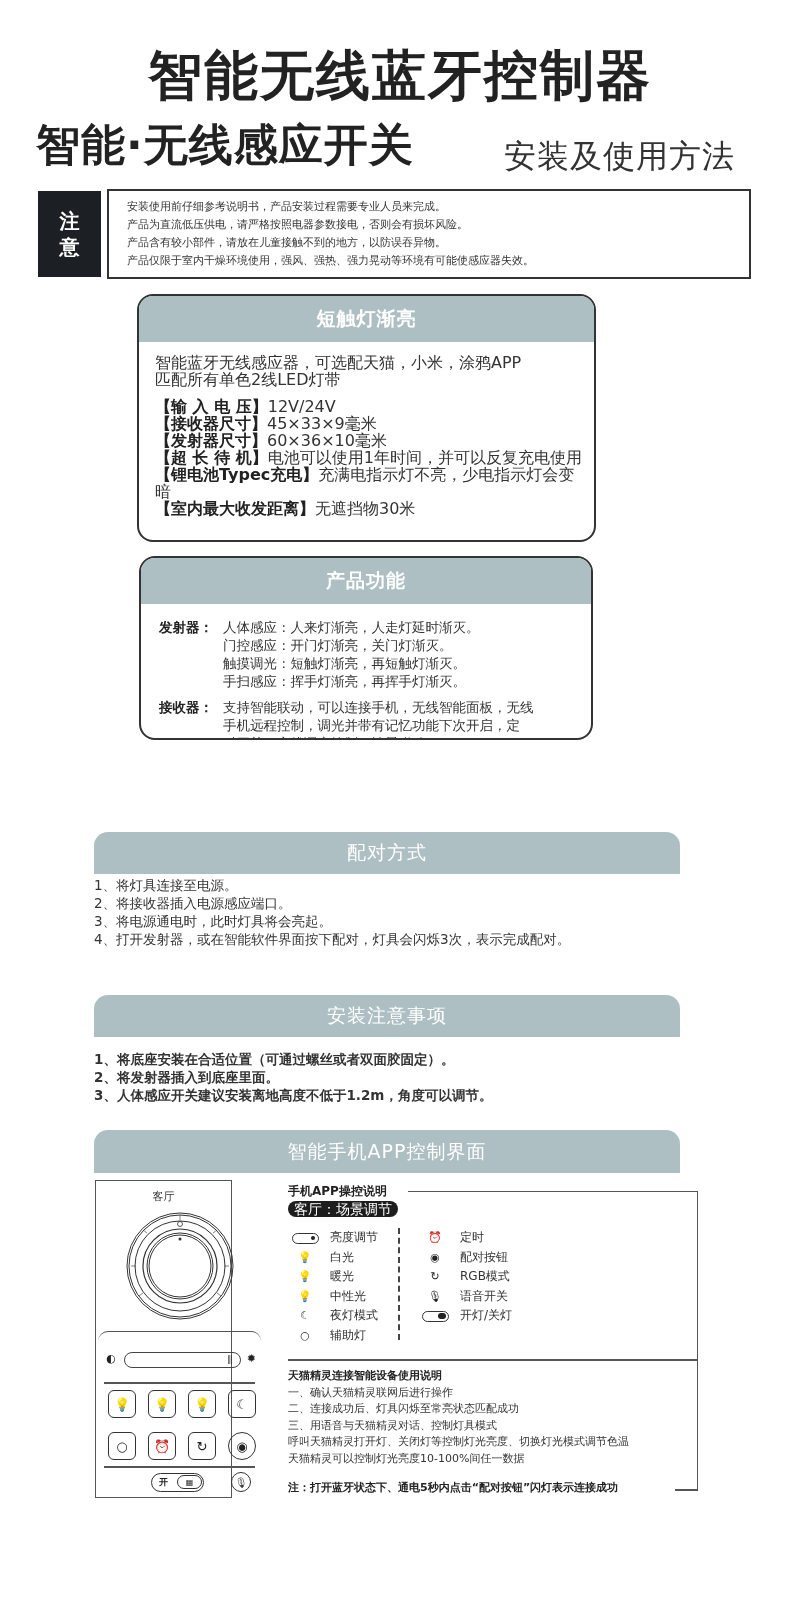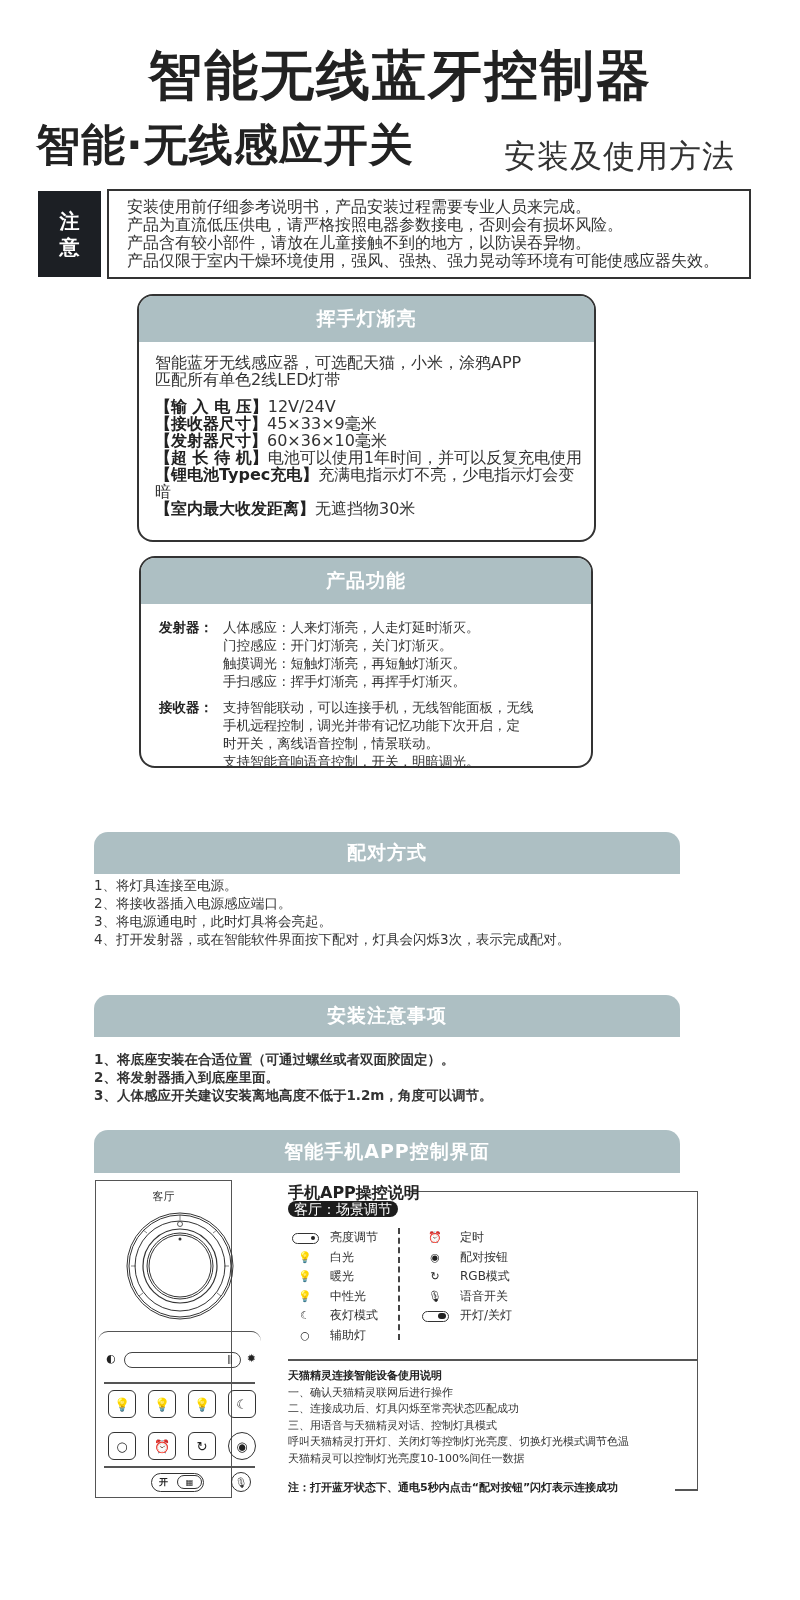--- a/index.html
+++ b/index.html
@@ -7,39 +7,39 @@
   body { font-family: "DejaVu Sans", "Liberation Sans", sans-serif; color: #333; position: relative; }
   .abs { position: absolute; }
 
   
   .title-main { left: 0; width: 800px; top: 46px; text-align: center; font-size: 54px; font-weight: bold; color: #222; letter-spacing: 2px; line-height: 60px; }
   .title-sub { left: 36px; top: 118px; font-size: 44px; font-weight: bold; color: #222; line-height: 54px; letter-spacing: 1px; }
   .title-sub-right { left: 504px; top: 136px; font-size: 32px; color: #333; line-height: 40px; letter-spacing: 1px; }
 
   
   .notice-tag { left: 38px; top: 191px; width: 63px; height: 86px; background: #1c1f24; color: #fff; font-size: 20px; font-weight: bold; display: flex; flex-direction: column; align-items: center; justify-content: center; line-height: 26px; }
-  .notice-box { left: 107px; top: 189px; width: 644px; height: 90px; border: 2px solid #333; padding: 7px 0 0 18px; font-size: 16px; line-height: 18px; color: #333; }
+  .notice-box { left: 107px; top: 189px; width: 644px; height: 90px; border: 2px solid #333; padding: 7px 0 0 18px; font-size: 11px; line-height: 18px; color: #333; }
 
   
   .card { border: 2px solid #333; border-radius: 16px; overflow: hidden; background: #fff; }
   .card-head { height: 46px; background: #adbfc3; color: #fff; font-weight: bold; font-size: 19px; display: flex; align-items: center; justify-content: center; letter-spacing: 1px; }
   .params { left: 137px; top: 294px; width: 459px; height: 248px; }
   .params .body { padding: 12px 4px 0 16px; font-size: 16px; line-height: 17px; color: #333; }
   .params .gap { height: 10px; }
   .params b { font-weight: bold; color: #222; }
 
-  .funcs { left: 139px; top: 556px; width: 454px; height: 212px; }
+  .funcs { left: 139px; top: 556px; width: 454px; height: 184px; }
   .funcs .body { padding: 14px 0 0 18px; font-size: 13.5px; line-height: 18px; color: #333; }
   .frow { display: flex; }
   .flabel { width: 64px; font-weight: bold; color: #222; flex-shrink: 0; }
   .flines { flex: 1; padding-right: 14px; }
   .fgap { height: 8px; }
 
   
-  .bar { height: 42px; background: #adbfc3; color: #fff; font-weight: bold; font-size: 19px; display: flex; align-items: center; justify-content: center; border-radius: 14px 14px 0 0; letter-spacing: 1px; }
+  .bar { height: 42px; background: #adbfc3; color: #fff; font-weight: normal; font-size: 19px; display: flex; align-items: center; justify-content: center; border-radius: 14px 14px 0 0; letter-spacing: 1px; }
   .bar-pair { left: 94px; top: 832px; width: 586px; }
   .bar-install { left: 94px; top: 995px; width: 586px; }
   .bar-app { left: 94px; top: 1130px; width: 586px; height: 43px; }
 
   .steps { font-size: 13.5px; line-height: 18px; color: #333; }
   .steps-pair { left: 94px; top: 876px; }
   .steps-install { left: 94px; top: 1050px; font-weight: bold; }
 
   
   .phone { left: 95px; top: 1180px; width: 137px; height: 318px; border: 1.5px solid #555; }
@@ -59,21 +59,21 @@
   .phone-bottom { position: absolute; left: 0; top: 139px; width: 163px; height: 24px; }
   .toggle { position: absolute; left: 53px; top: 2px; width: 53px; height: 19px; border: 1.5px solid #333; border-radius: 10px; font-size: 9px; }
   .toggle-on { position: absolute; left: 7px; top: 2px; font-size: 9px; font-weight: bold; color: #222; }
   .toggle-knob { position: absolute; right: 1px; top: 1px; width: 25px; height: 14px; border: 1.5px solid #333; border-radius: 8px; font-size: 8px; display: flex; align-items: center; justify-content: center; color: #222; }
   .mic-btn { position: absolute; left: 133px; top: 1px; width: 20px; height: 20px; border: 1.5px solid #333; border-radius: 50%; font-size: 10px; display: flex; align-items: center; justify-content: center; }
 
   
   .app-desc { left: 288px; top: 1181px; width: 410px; height: 312px; }
   .app-frame { position: absolute; left: 120px; top: 10px; width: 290px; height: 300px; border-top: 1.5px solid #555; border-right: 1.5px solid #555; }
   .app-frame-bottom { position: absolute; left: 387px; top: 308px; width: 23px; height: 1.5px; background: #555; }
-  .app-title { position: absolute; left: 0; top: 2px; font-size: 16px; font-weight: bold; color: #222; }
+  .app-title { position: absolute; left: 0; top: 2px; font-size: 12px; font-weight: bold; color: #222; }
   .scene-badge { position: absolute; left: 0; top: 20px; background: #1d1d1d; color: #fff; font-size: 14px; padding: 1px 6px; border-radius: 8px; line-height: 14px; }
   .legend { position: absolute; left: 0; top: 47px; width: 400px; }
   .leg-col { position: absolute; top: 0; }
   .leg-col.c1 { left: 0; }
   .leg-col.c2 { left: 130px; }
   .leg-sep { position: absolute; left: 110px; top: 0; height: 112px; border-left: 2px dashed #444; }
   .leg-item { display: flex; align-items: center; height: 19.5px; font-size: 12px; color: #333; }
   .leg-icon { width: 34px; font-size: 11px; color: #222; text-align: center; }
   .leg-icon .pill { display: inline-block; width: 27px; height: 11px; border: 1.5px solid #333; border-radius: 6px; position: relative; vertical-align: middle; }
   .leg-icon .pill::after { content: ""; position: absolute; right: 3px; top: 2px; width: 4px; height: 4px; background: #222; border-radius: 50%; }
@@ -96,21 +96,21 @@
   <span>意</span>
 </div>
 <div class="abs notice-box">
   <div>安装使用前仔细参考说明书，产品安装过程需要专业人员来完成。</div>
   <div>产品为直流低压供电，请严格按照电器参数接电，否则会有损坏风险。</div>
   <div>产品含有较小部件，请放在儿童接触不到的地方，以防误吞异物。</div>
   <div>产品仅限于室内干燥环境使用，强风、强热、强力晃动等环境有可能使感应器失效。</div>
 </div>
 
 <div class="abs card params">
-  <div class="card-head">挥手灯渐亮</div>
+  <div class="card-head">短触灯渐亮</div>
   <div class="body">
     <div>智能蓝牙无线感应器，可选配天猫，小米，涂鸦APP</div>
     <div>匹配所有单色2线LED灯带</div>
     <div class="gap"></div>
     <div><b>【输 入 电 压】</b><span>12V/24V</span></div>
     <div><b>【接收器尺寸】</b><span>45×33×9毫米</span></div>
     <div><b>【发射器尺寸】</b><span>60×36×10毫米</span></div>
     <div><b>【超 长 待 机】</b><span>电池可以使用1年时间，并可以反复充电使用</span></div>
     <div><b>【锂电池Typec充电】</b><span>充满电指示灯不亮，少电指示灯会变暗</span></div>
     <div><b>【室内最大收发距离】</b><span>无遮挡物30米</span></div>

